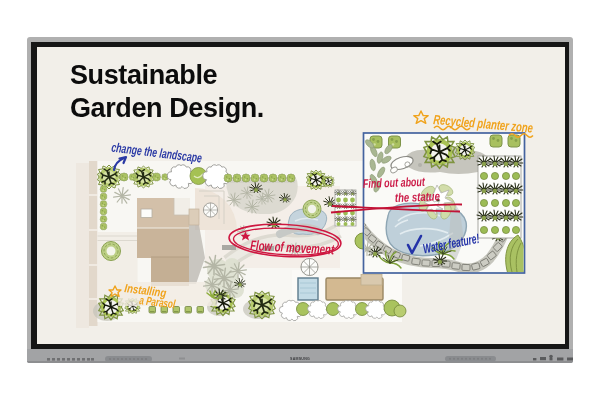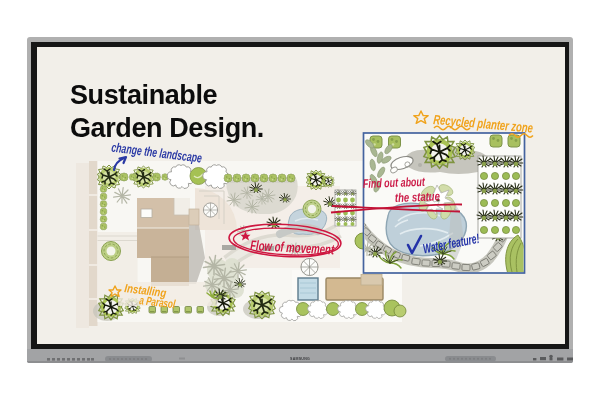--- a/index.html
+++ b/index.html
@@ -4,21 +4,21 @@
 <style>
   html,body{margin:0;padding:0;}
   body{width:600px;height:400px;background:#ffffff;position:relative;overflow:hidden;
        font-family:"Liberation Sans",sans-serif;}
   .display{position:absolute;left:27px;top:37px;width:546px;height:326px;
            background:#b0b0b0;border-radius:3px;}
   .bar{position:absolute;left:0px;top:312px;width:546px;height:14px;background:#a2a3a5;border-radius:0 0 3px 3px;}
   .bar-edge{position:absolute;left:0px;top:324px;width:546px;height:2px;background:#8d8e90;border-radius:0 0 3px 3px;}
   .frame{position:absolute;left:4px;top:5px;width:538px;height:307px;background:#161616;}
   .screen{position:absolute;left:6px;top:5px;width:528px;height:297px;background:#f2efe9;}
-  .title{position:absolute;left:33px;top:32px;font-size:27px;line-height:33px;font-weight:bold;
+  .title{position:absolute;left:33px;top:12px;font-size:27px;line-height:33px;font-weight:bold;
          color:#0c0c0c;letter-spacing:-0.4px;}
 </style>
 </head>
 <body>
 <div class="display">
   <div class="bar"></div>
   <div class="bar-edge"></div>
   <svg width="546" height="326" viewBox="0 0 546 326" style="position:absolute;left:0;top:0">
 
     <g fill="#6f7072">

